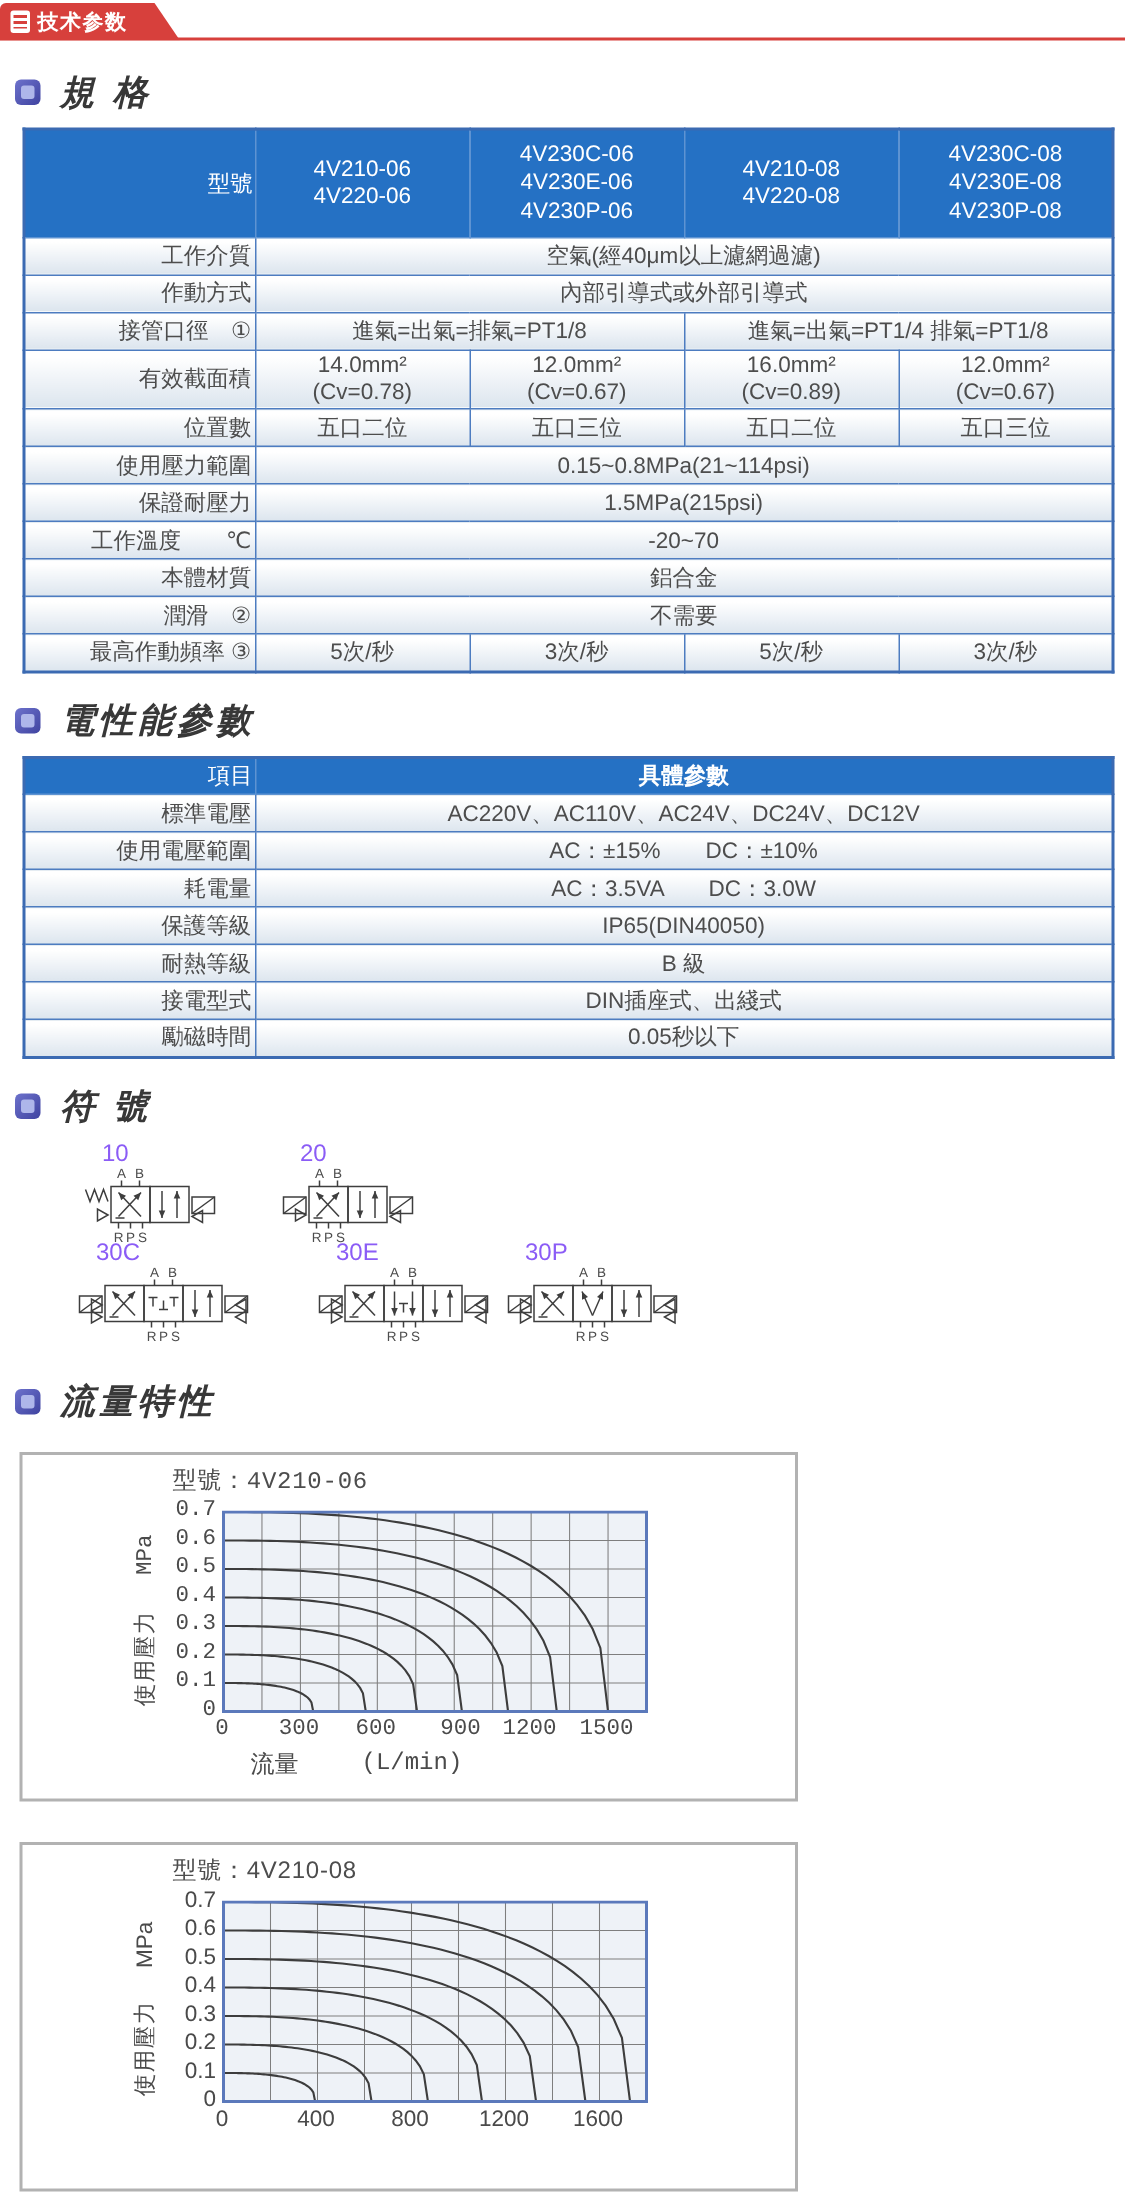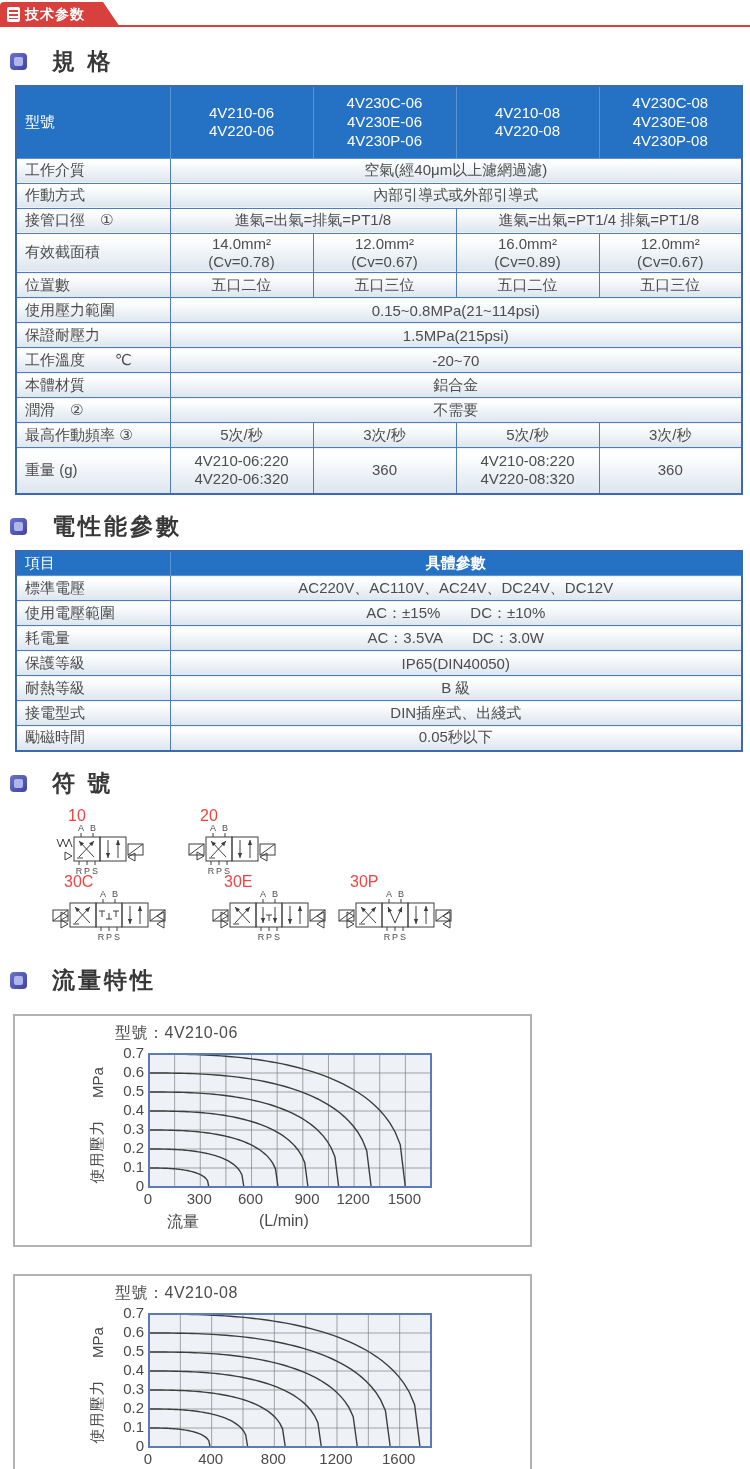--- a/index.html
+++ b/index.html
@@ -15,55 +15,55 @@
   .doc-icon{width:13px;height:15px;background:#ffffff;border-radius:2px;position:relative;flex:0 0 auto;}
   .doc-icon::after{content:"";position:absolute;left:2px;right:2px;top:3px;height:9px;
        background:repeating-linear-gradient(180deg,#d7403c 0 2px,transparent 2px 4px);}
   .tab-title{color:#ffffff;font-size:14px;font-weight:bold;margin-left:5px;letter-spacing:1px;white-space:nowrap;}
 
   
   .sec-h{display:flex;align-items:center;margin:16px 0 8px 10px;}
   .bullet{width:17px;height:17px;border-radius:4px;background:linear-gradient(135deg,#6d72cc,#3f43a0);
           position:relative;flex:0 0 auto;}
   .bullet::after{content:"";position:absolute;left:4px;top:4px;right:4px;bottom:4px;background:#aeb6ea;border-radius:2px;}
-  .sec-title{margin-left:25px;font-size:23px;font-weight:600;color:#383838;letter-spacing:3px;}
+  .sec-title{margin-left:13px;font-size:23px;font-weight:600;color:#383838;letter-spacing:3px;font-style:italic;}
 
   
   table{border-collapse:collapse;table-layout:fixed;margin-left:15px;width:726px;
         font-size:15px;color:#4d4d4d;}
   table,th,td{border:1px solid #4d7cc0;}
   table{border:2px solid #3b6ab2;}
   th{background:#2571c4;color:#ffffff;font-weight:normal;border-color:#5e93d2;}
   td{background:linear-gradient(180deg,#ffffff 12%,#dce5ee 100%);text-align:center;padding:1px 2px;}
-  td.lbl,th.lbl{text-align:left;padding-left:8px;}
+  td.lbl,th.lbl{text-align:right;padding-left:8px;}
   .pre{white-space:pre-line;line-height:1.22;}
   tr.h25{height:25px;} tr.h45{height:37px;} tr.h46{height:46px;}
   tr.sphead{height:72px;}
   .spec-tbl col.c0{width:154px;} .spec-tbl col.cd{width:143px;}
   .elec-tbl col.c0{width:154px;} .elec-tbl col.c1{width:572px;}
   th.models{line-height:1.25;}
 
   
   .symbols-area{position:relative;height:142px;margin-top:4px;}
   .sym{position:absolute;}
-  .sym-label{font-size:16px;color:#ef4444;margin-left:28px;height:18px;line-height:18px;}
+  .sym-label{font-size:16px;color:#8b5cf6;margin-left:28px;height:18px;line-height:18px;}
   svg.valve text{font-size:9px;fill:#4d4d4d;font-family:"Liberation Sans",sans-serif;}
 
   
   .chart-card{position:relative;margin-left:13px;width:515px;height:229px;border:2px solid #b2b2b2;background:#ffffff;}
-  .chart-card.first{margin-top:18px;}
+  .chart-card.first{margin-top:18px;font-family:Liberation Mono, monospace;}
   .chart-card.second{margin-top:27px;}
   .chart-title{position:absolute;left:100px;top:7px;font-size:16px;color:#4d4d4d;letter-spacing:0.5px;}
   svg.plot{position:absolute;left:133px;top:37px;}
   .ylab{position:absolute;font-size:15px;color:#4a4a4a;text-align:center;transform:rotate(-90deg);}
   .ylab1{left:52px;top:58px;width:60px;}
   .ylab2{left:32px;top:126px;width:100px;letter-spacing:1px;}
   .ytick{position:absolute;left:96px;width:33px;text-align:right;font-size:15px;color:#4a4a4a;}
   .xtick{position:absolute;width:44px;text-align:center;font-size:15px;color:#4a4a4a;top:174px;}
-  .xlabel-row{position:absolute;left:152px;top:196px;display:flex;gap:60px;font-size:16px;color:#4a4a4a;}
+  .xlabel-row{position:absolute;left:152px;top:196px;display:flex;gap:42px;font-size:16px;color:#4a4a4a;}
 </style>
 </head>
 <body>
 
 <div class="page">
 
   <div class="banner">
     <div class="banner-line"></div>
     <div class="tab">
       <span class="doc-icon"></span>
@@ -148,29 +148,20 @@
     <tr class="h25">
       <td class="lbl">潤滑　②</td>
       <td colspan="4">不需要</td>
     </tr>
     <tr class="h25">
       <td class="lbl">最高作動頻率 ③</td>
       <td>5次/秒</td>
       <td>3次/秒</td>
       <td>5次/秒</td>
       <td>3次/秒</td>
-    </tr>
-    <tr class="h46">
-      <td class="lbl">重量 (g)</td>
-      <td class="pre">4V210-06:220
-4V220-06:320</td>
-      <td class="pre">360</td>
-      <td class="pre">4V210-08:220
-4V220-08:320</td>
-      <td class="pre">360</td>
     </tr>
   </tbody>
     </table>
 
   <div class="sec-h">
     <span class="bullet"></span>
     <span class="sec-title">電性能參數</span>
   </div>
 
   <table class="elec-tbl">

